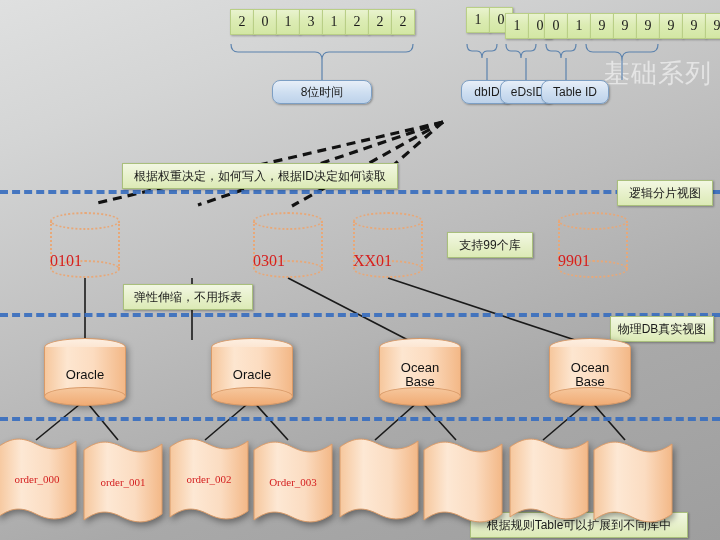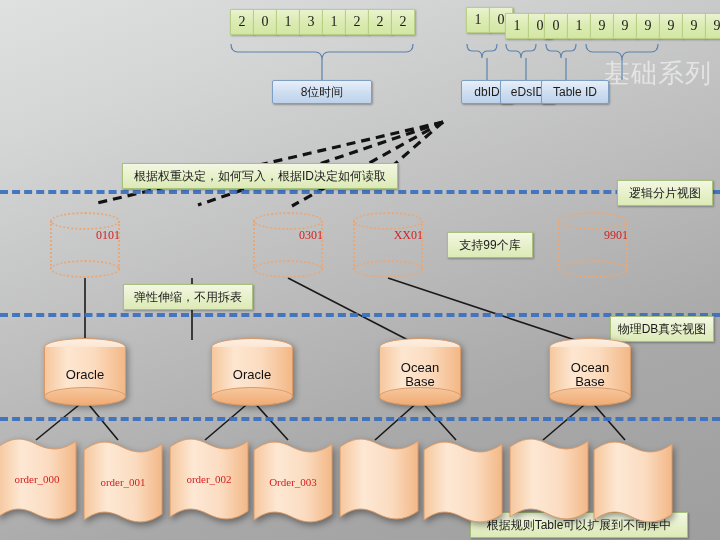--- a/index.html
+++ b/index.html
@@ -27,21 +27,21 @@
     display: flex; align-items: center; justify-content: center;
     font-size: 14px; color: #1a1a1a;
     font-family: "Liberation Serif", serif;
     box-shadow: 1px 1px 2px rgba(0,0,0,0.28);
   }
   
   .chip {
     position: absolute;
     background: linear-gradient(180deg, #e8eff8 0%, #cfdff1 50%, #bdd2ea 100%);
     border: 1px solid #7d9fc4;
-    border-radius: 2px;
+    border-radius: 8px;
     display: flex; align-items: center; justify-content: center;
     font-size: 12px; color: #1c1c1c;
     box-shadow: 1px 1px 2px rgba(0,0,0,0.3);
     white-space: nowrap;
   }
   
   .note {
     position: absolute;
     background: linear-gradient(180deg, #f2f7e2 0%, #e6f0c9 55%, #dceab6 100%);
     border: 1px solid #a9bf7c;
@@ -59,22 +59,22 @@
     background: transparent;
   }
   .lcyl .top, .lcyl .bot {
     position: absolute; left: 0; width: 70px; height: 18px;
     border: 2px dotted #e8a878; border-radius: 50%;
     background: transparent;
   }
   .lcyl .top { top: 0; }
   .lcyl .bot { top: 48px; }
   .lcyl .lbl {
-    position: absolute; left: 0; top: 16px; width: 70px;
-    text-align: right; font-size: 12px; color: #d42020;
+    position: absolute; left: 0; top: 40px; width: 70px;
+    text-align: left; font-size: 16px; color: #d42020;
     font-family: "Liberation Serif", serif;
   }
   
   .pcyl { position: absolute; width: 82px; height: 68px;
           filter: drop-shadow(2px 2px 3px rgba(0,0,0,0.35)); }
   .pcyl .pbody {
     position: absolute; left: 0; top: 9px; width: 82px; height: 50px;
     background: linear-gradient(90deg, #f6c79d 0%, #fde6d0 28%, #fcdcc0 60%, #f3b887 100%);
     border-left: 1px solid #d99a68; border-right: 1px solid #d99a68;
   }

